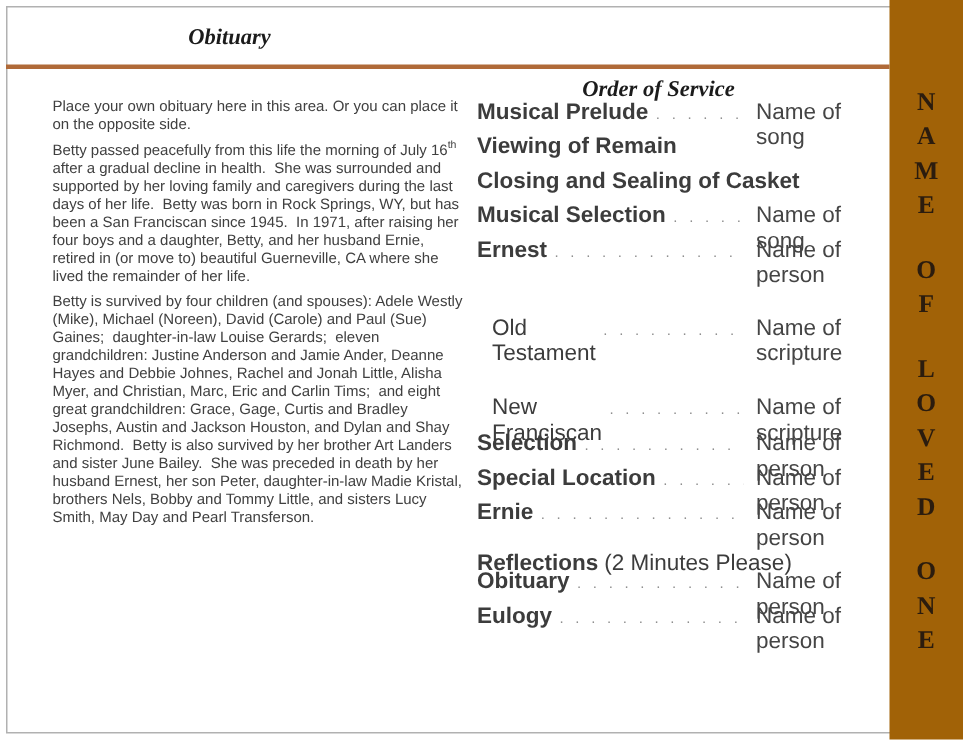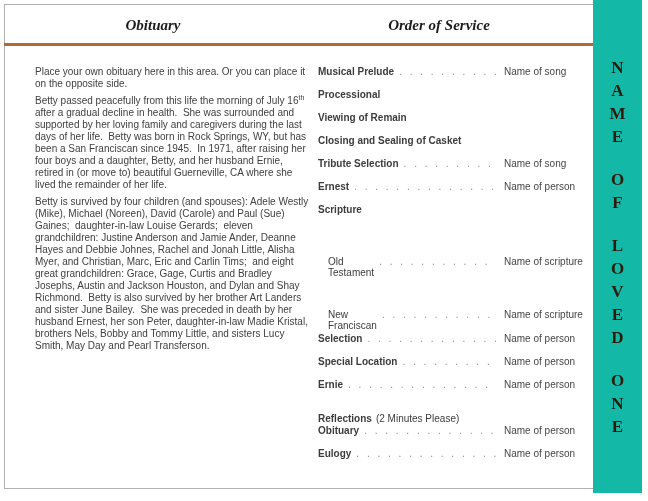--- a/index.html
+++ b/index.html
@@ -15,34 +15,34 @@
   .rule{
     position:absolute;left:4px;top:43px;width:589px;height:3px;
     background:#b06a38;
   }
   .hdr{
     position:absolute;top:17px;
     font-family:"Liberation Serif",serif;font-style:italic;font-weight:700;
     font-size:15px;color:#1b1b1b;text-align:center;
   }
   .hdr-left{left:4px;width:298px;}
-  .hdr-right{left:308px;width:262px;}
+  .hdr-right{left:308px;width:262px;margin-top:35px;}
 
   
   .obit-col{
     position:absolute;left:35px;top:66px;width:277px;
     font-size:10px;line-height:12px;color:#404040;
   }
   .obit-col p{margin:0 0 5px 0;white-space:pre-wrap;}
   .obit-col sup{font-size:7px;line-height:0;}
 
   
   .os-col{
     position:absolute;left:318px;top:66px;width:266px;
-    font-size:10px;color:#3c3c3c;
+    font-size:15px;color:#3c3c3c;
   }
   .os-row{display:flex;align-items:baseline;height:12px;margin-bottom:11px;}
   .os-label{font-weight:700;white-space:pre;}
   .os-suffix{margin-left:4px;white-space:pre;margin-top:11px;}
   .os-leader{
     flex:1 1 auto;overflow:hidden;white-space:nowrap;
     margin:0 8px 0 5px;color:#8f8f8f;letter-spacing:2.5px;font-size:10px;
   }
   .os-leader::before{
     content:". . . . . . . . . . . . . . . . . . . . . . . . . . . . . . . . . . . . . . . .";
@@ -81,48 +81,42 @@
 </div>
 
 <div class="os-col">
 
   <div class="os-row">
     <span class="os-label">Musical Prelude</span>
     <span class="os-leader"></span>
     <span class="os-value">Name of song</span>
   </div>
 
-  <div class="os-row">
-    <span class="os-label">Processional</span>
-  </div>
 
   <div class="os-row">
     <span class="os-label">Viewing of Remain</span>
   </div>
 
   <div class="os-row">
     <span class="os-label">Closing and Sealing of Casket</span>
   </div>
 
   <div class="os-row">
-    <span class="os-label">Tribute Selection</span>
+    <span class="os-label">Musical Selection</span>
     <span class="os-leader"></span>
     <span class="os-value">Name of song</span>
   </div>
 
   <div class="os-row">
     <span class="os-label">Ernest</span>
     <span class="os-leader"></span>
     <span class="os-value">Name of person</span>
   </div>
 
   <div class="os-group">
-    <div class="os-head">
-      <span class="os-label">Scripture</span>
-    </div>
     <div class="os-sub">
       <span>Old Testament</span>
       <span class="os-leader"></span>
       <span class="os-value">Name of scripture</span>
     </div>
     <div class="os-sub">
       <span>New Franciscan</span>
       <span class="os-leader"></span>
       <span class="os-value">Name of scripture</span>
     </div>
@@ -158,18 +152,18 @@
   </div>
 
   <div class="os-row">
     <span class="os-label">Eulogy</span>
     <span class="os-leader"></span>
     <span class="os-value">Name of person</span>
   </div>
 
 </div>
 
-<div class="sidebar" id="name-sidebar" style="background: #14b8a6; color: rgb(43, 28, 14);">
+<div class="sidebar" id="name-sidebar" style="background: #a16207; color: rgb(43, 28, 14);">
   <div class="sb-word">NAME</div>
   <div class="sb-word">OF</div>
   <div class="sb-word">LOVED</div>
   <div class="sb-word">ONE</div>
 </div>
 
 </body></html>

